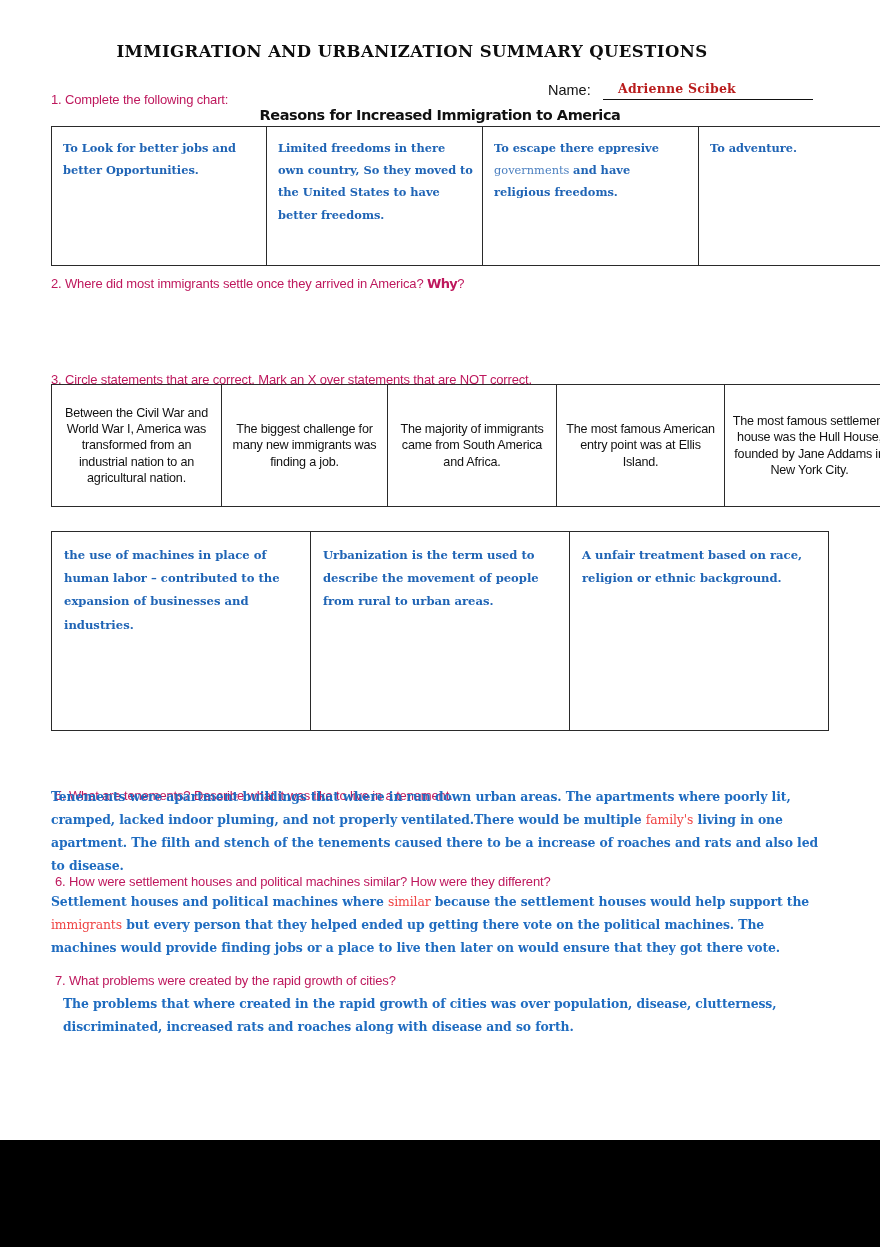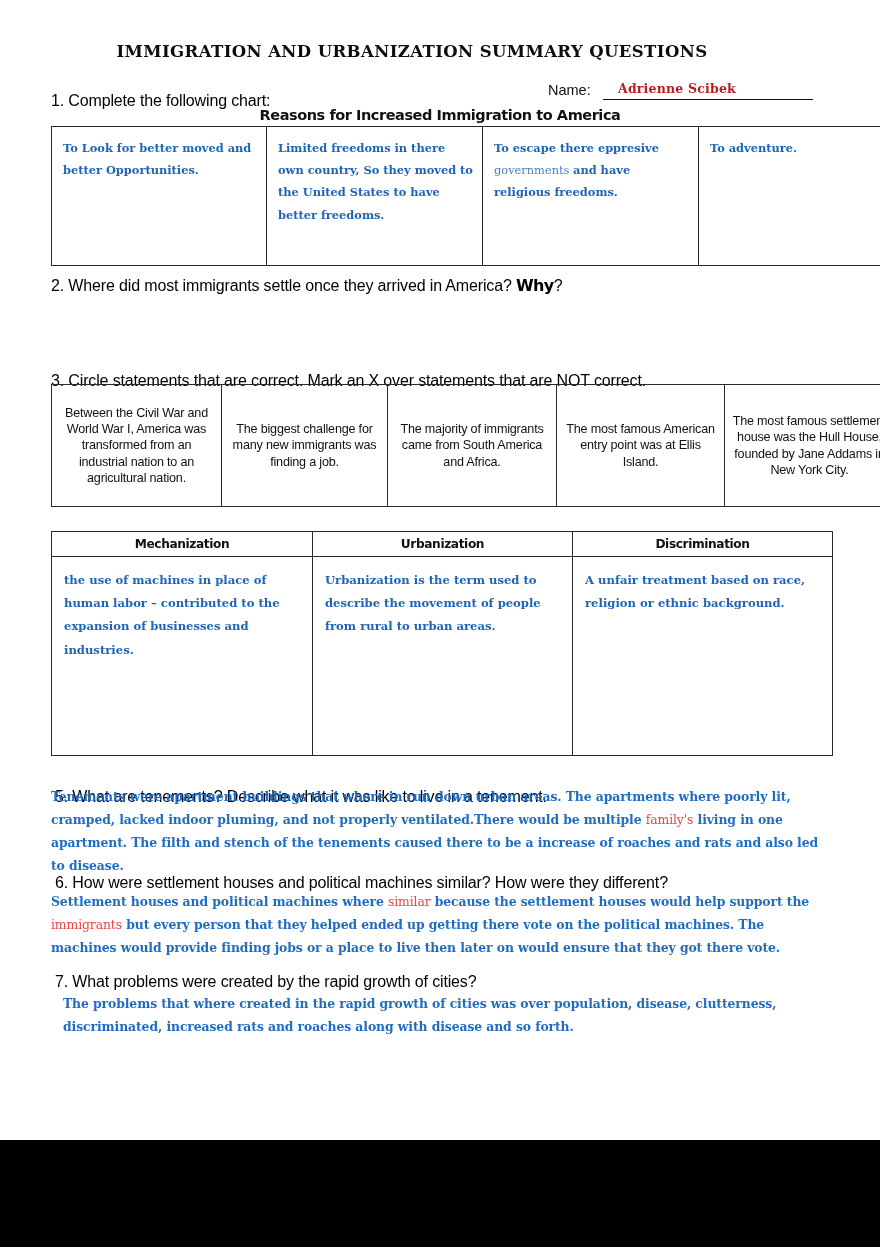--- a/index.html
+++ b/index.html
@@ -71,22 +71,22 @@
     font-size: 12.5px;
     font-weight: 700;
     color: #b91c1c;
     letter-spacing: 0.2px;
   }
 
   
   .qtext {
     position: absolute;
     font-family: "Liberation Sans", sans-serif;
-    font-size: 16px;
-    color: #000000;
+    font-size: 13px;
+    color: #be185d;
     letter-spacing: -0.15px;
     white-space: nowrap;
   }
   .heavy {
     font-family: "DejaVu Sans", sans-serif;
     font-weight: 700;
     letter-spacing: -0.6px;
   }
 
   
@@ -195,21 +195,21 @@
     <span class="name-value">Adrienne Scibek</span>
   </div>
 
   <div class="qtext" style="left:51px; top:92px;">1. Complete the following chart:</div>
 
   <div class="chart-heading">Reasons for Increased Immigration to America</div>
 
   <table class="grid" id="table-reasons">
     <tbody>
         <tr>
-      <td class="ans-cell" style="width:194px;">To Look for better moved and better Opportunities.</td>
+      <td class="ans-cell" style="width:194px;">To Look for better jobs and better Opportunities.</td>
       <td class="ans-cell" style="width:195px;">Limited freedoms in there own country, So they moved to the United States to have better freedoms.</td>
       <td class="ans-cell" style="width:195px;">
         <span>To escape there eppresive </span><span class="light">governments </span><span>and have religious freedoms.</span>
       </td>
       <td class="ans-cell" style="width:194px;">To adventure.</td>
     </tr>
   </tbody>
     </table>
 
   <div class="qtext" style="left:51px; top:276px;">
@@ -226,25 +226,20 @@
       <td style="width:156px;">The majority of immigrants came from South America and Africa.</td>
       <td style="width:155px;">The most famous American entry point was at Ellis Island.</td>
       <td style="width:157px;">The most famous settlement house was the Hull House, founded by Jane Addams in New York City.</td>
     </tr>
   </tbody>
     </table>
 
 
   <table class="grid" id="table-terms">
     <tbody>
-        <tr>
-      <th style="width:260px;">Mechanization</th>
-      <th style="width:259px;">Urbanization</th>
-      <th style="width:259px;">Discrimination</th>
-    </tr>
     <tr>
       <td class="defn">the use of machines in place of human labor – contributed to the expansion of businesses and industries.</td>
       <td class="defn">Urbanization is the term used to describe the movement of people from rural to urban areas.</td>
       <td class="defn">A unfair treatment based on race, religion or ethnic background.</td>
     </tr>
   </tbody>
     </table>
 
   <div class="qtext" style="left:55px; top:788px;">5. What are tenements? Describe what it was like to live in a tenement.</div>
   <div class="ans-block" style="left:51px; top:785px; width:780px;">

